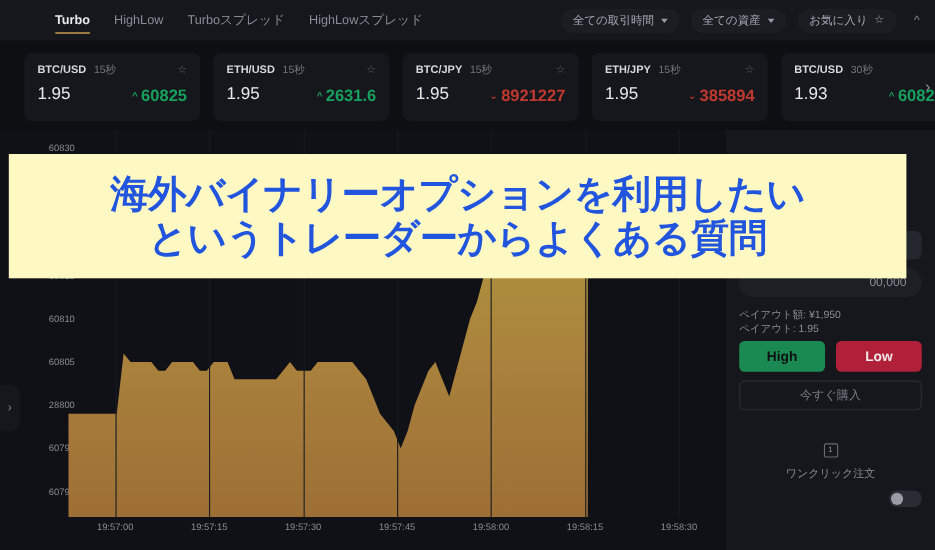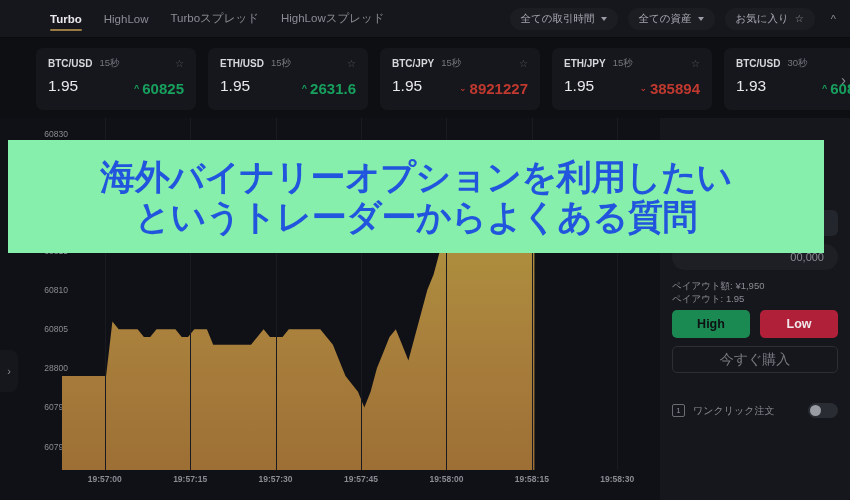--- a/index.html
+++ b/index.html
@@ -33,21 +33,21 @@
     white-space:nowrap; cursor:pointer;
   }
   .chev{ width:0;height:0; border-left:3.5px solid transparent; border-right:3.5px solid transparent;
          border-top:4px solid #9a9ca6; }
   .star-sm{ font-size:10px; color:#9a9ca6; }
   .caret-up{ color:#8b8d96; font-size:11px; padding:0 6px; cursor:pointer; }
 
   
   .cards-row{
     position:absolute; top:46px; left:0; right:0; height:66px;
-    display:flex; align-items:center; gap:12px; padding-left:36px;
+    display:flex; align-items:center; gap:12px; padding-left:22px;
   }
   .card{
     width:160px; height:62px; background:#16171c; border-radius:7px;
     padding:9px 12px; flex-shrink:0; cursor:pointer;
   }
   .card-top{ display:flex; align-items:center; gap:7px; }
   .card-pair{ font-size:10px; font-weight:bold; color:#d7d8dc; }
   .card-dur{ font-size:9.5px; color:#75777f; }
   .card-star{ margin-left:auto; font-size:10px; color:#5a5c64; }
   .card-bot{ display:flex; align-items:baseline; margin-top:7px; }
@@ -82,21 +82,21 @@
   .dotline{
     position:absolute; left:0; right:0; height:1px;
     background:repeating-linear-gradient(to right,#a9abb3 0 2px,transparent 2px 5px);
   }
   .dotline .sq{ position:absolute; left:-1px; top:-2px; width:5px; height:5px; background:#d8d9dd; }
   .dotline .dot{
     position:absolute; width:6px; height:6px; border-radius:50%;
     background:#fff; top:-3px;
   }
   .xlabels{ position:absolute; left:62px; right:0; bottom:6px; height:20px; }
-  .xlab{ position:absolute; font-size:8.5px; color:#8a8c94; transform:translateX(-50%); white-space:nowrap;font-weight:bold; }
+  .xlab{ position:absolute; font-size:8.5px; color:#8a8c94; transform:translateX(-50%); white-space:nowrap; }
 
   
   .rpanel{
     position:absolute; right:0; top:118px; width:190px; bottom:0;
     background:#16171c; padding:10px 12px;
   }
   .minus-btn{
     position:absolute; right:12px; top:92px; width:44px; height:26px;
     background:#24262d; border-radius:6px; display:flex; align-items:center;
     justify-content:center; color:#b9bbc2; font-size:13px; cursor:pointer;
@@ -113,44 +113,44 @@
   .hl-row{ position:absolute; left:12px; right:12px; top:192px; display:flex; gap:10px; }
   .hl-btn{
     flex:1; height:28px; border-radius:5px; display:flex; align-items:center;
     justify-content:center; font-size:12.5px; font-weight:bold; color:#0e1013; cursor:pointer;
   }
   .hl-btn.high{ background:#1a8a52; }
   .hl-btn.low{ background:#b02139; color:#f0e8ea; }
   .buy-btn{
     position:absolute; left:12px; right:12px; top:228px; height:27px;
     border:1px solid #2c2e36; border-radius:5px; display:flex; align-items:center;
-    justify-content:center; font-size:14px; color:#7a7c84; cursor:pointer;
+    justify-content:center; font-size:11px; color:#7a7c84; cursor:pointer;
   }
   .oneclick{
     position:absolute; left:12px; right:12px; top:285px;
-    display:flex; align-items:center; gap:8px;
+    display:flex; align-items:center; gap:8px;flex-direction:column;
   }
   .oc-icon{
     width:13px; height:13px; border:1px solid #6a6c74; border-radius:2px;
     font-size:7px; color:#9a9ca4; display:flex; align-items:center; justify-content:center;
   }
   .oc-label{ font-size:10px; color:#8a8c94; }
   .toggle{
     margin-left:auto; width:30px; height:15px; background:#2a2c33; border-radius:8px;
     position:relative; cursor:pointer;
   }
   .toggle .knob{
     position:absolute; left:2px; top:2px; width:11px; height:11px; border-radius:50%;
     background:#9a9ca4;
   }
 
   
   .banner{
     position:absolute; left:8px; top:140px; width:816px; height:113px;
-    background:#86efac; display:flex; flex-direction:column; align-items:center;
+    background:#fef9c3; display:flex; flex-direction:column; align-items:center;
     justify-content:center; z-index:50;
   }
   .banner-line{
     color:#2255dd; font-weight:bold; font-size:35px; line-height:1.12;
     white-space:nowrap; letter-spacing:-0.5px;
   }
 </style>
 </head>
 <body>
 

